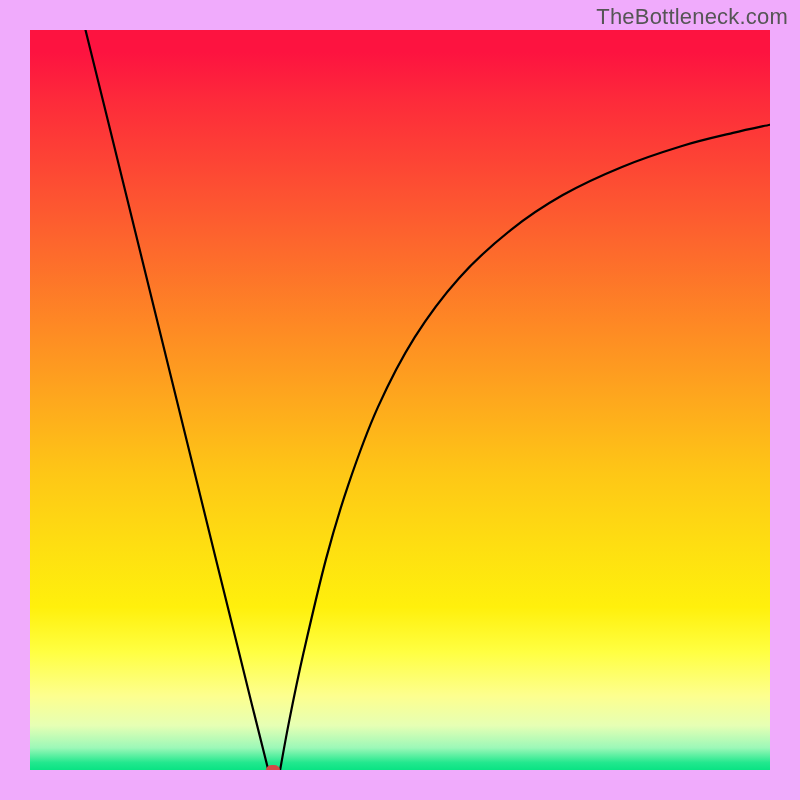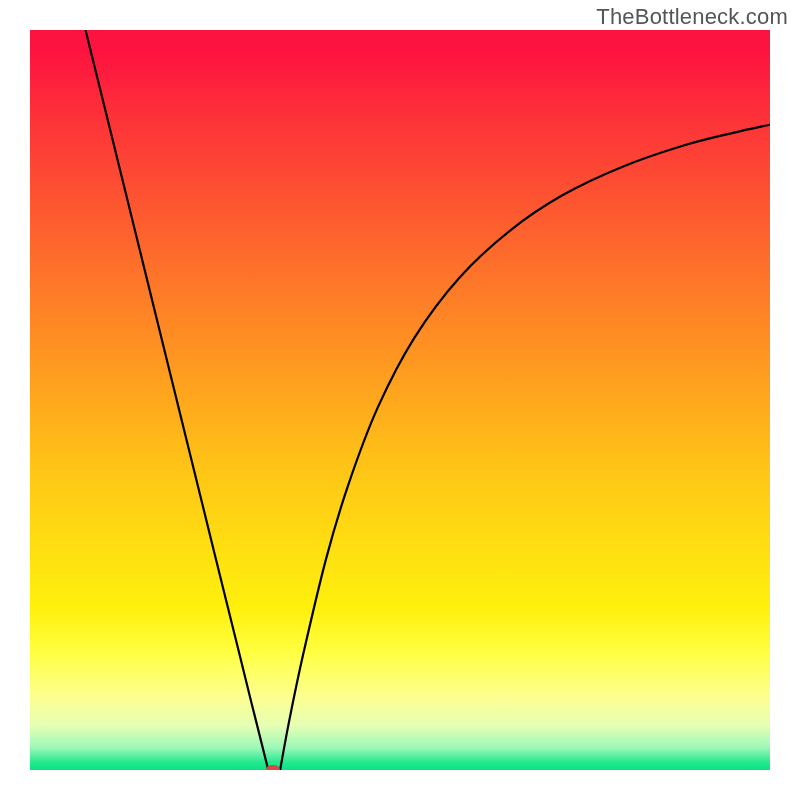--- a/index.html
+++ b/index.html
@@ -8,21 +8,21 @@
     width: 800px;
     height: 800px;
     overflow: hidden;
     background: #000;
     font-family: Arial, Helvetica, sans-serif;
   }
   .frame {
     position: relative;
     width: 800px;
     height: 800px;
-    background: #ffffff;
+    background: #f0abfc;
   }
   .watermark {
     position: absolute;
     top: 4px;
     right: 12px;
     color: #555;
     font-size: 22px;
     font-weight: 500;
     letter-spacing: 0.2px;
     z-index: 5;

